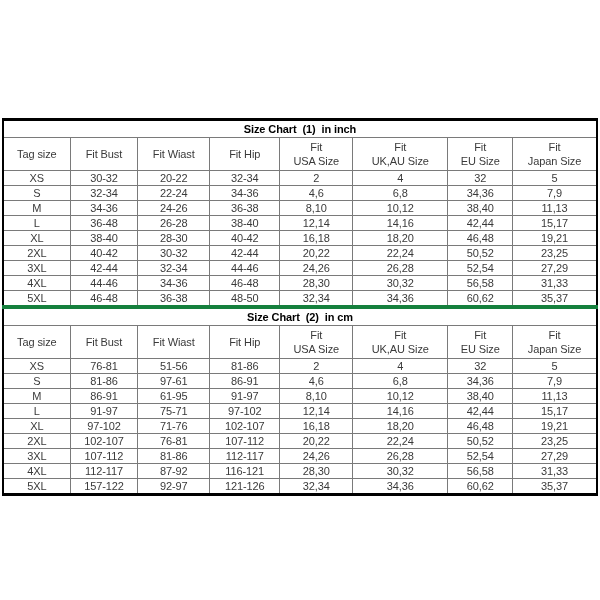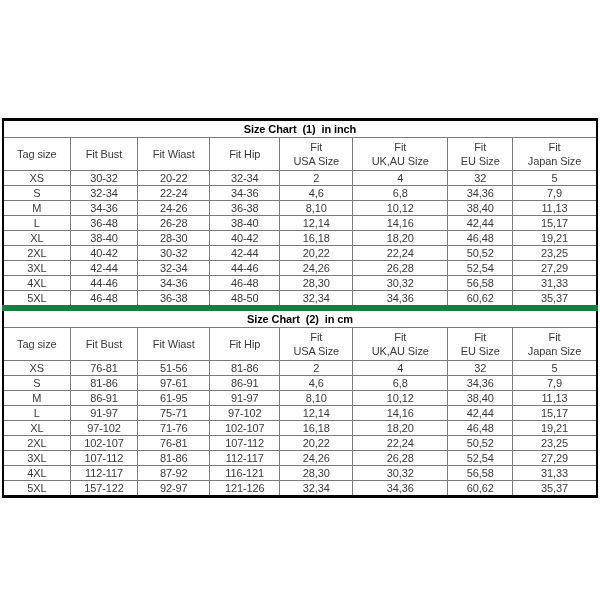--- a/index.html
+++ b/index.html
@@ -42,21 +42,21 @@
   tr.title-row td {
     height: 16px;
     font-size: 11px;
     font-weight: bold;
     color: #000000;
     white-space: pre;
     border-left: none;
     border-right: none;
   }
   tr.title-row.second td {
-    border-top: 6px solid #15803d;
+    border-top: 4px solid #15803d;
   }
   tr.header-row td {
     height: 32px;
     line-height: 14px;
   }
   tr.data-row td {
     height: 14px;
     line-height: 14px;
   }
   col.c0 { width: 11.3%; }

